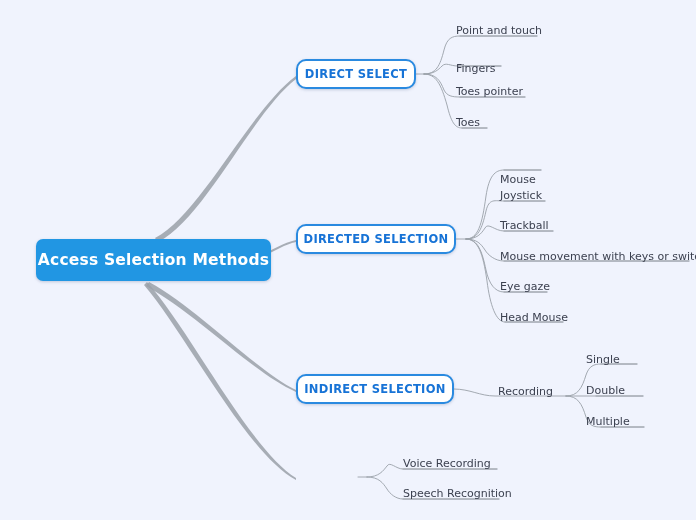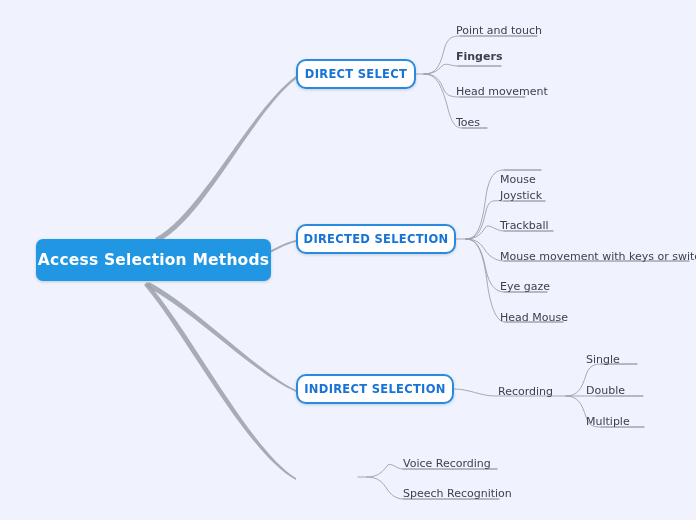--- a/index.html
+++ b/index.html
@@ -148,25 +148,25 @@
   <div class="node root-node" style="left:18px; top:239px; width:235px; height:42px;">
     <span>Access Selection Methods</span>
   </div>
 
   <div class="node branch-node" style="left:296px; top:59px; width:120px; height:30px;">
     <span>DIRECT SELECT</span>
   </div>
   <div class="node leaf-node" style="left:453px; top:22px; width:90px; height:14px;">
     <span>Point and touch</span>
   </div>
-  <div class="node leaf-node" style="left:453px; top:48px; width:60px; height:14px;font-weight:bold;">
+  <div class="node leaf-node" style="left:453px; top:60px; width:60px; height:14px;">
     <span>Fingers</span>
   </div>
   <div class="node leaf-node" style="left:453px; top:83px; width:80px; height:14px;">
-    <span>Head movement</span>
+    <span>Toes pointer</span>
   </div>
   <div class="node leaf-node" style="left:453px; top:114px; width:40px; height:14px;">
     <span>Toes</span>
   </div>
 
   <div class="node branch-node" style="left:296px; top:224px; width:160px; height:30px;">
     <span>DIRECTED SELECTION</span>
   </div>
   <div class="node leaf-node" style="left:497px; top:156px; width:50px; height:14px;margin-top:15px;">
     <span>Mouse</span>

